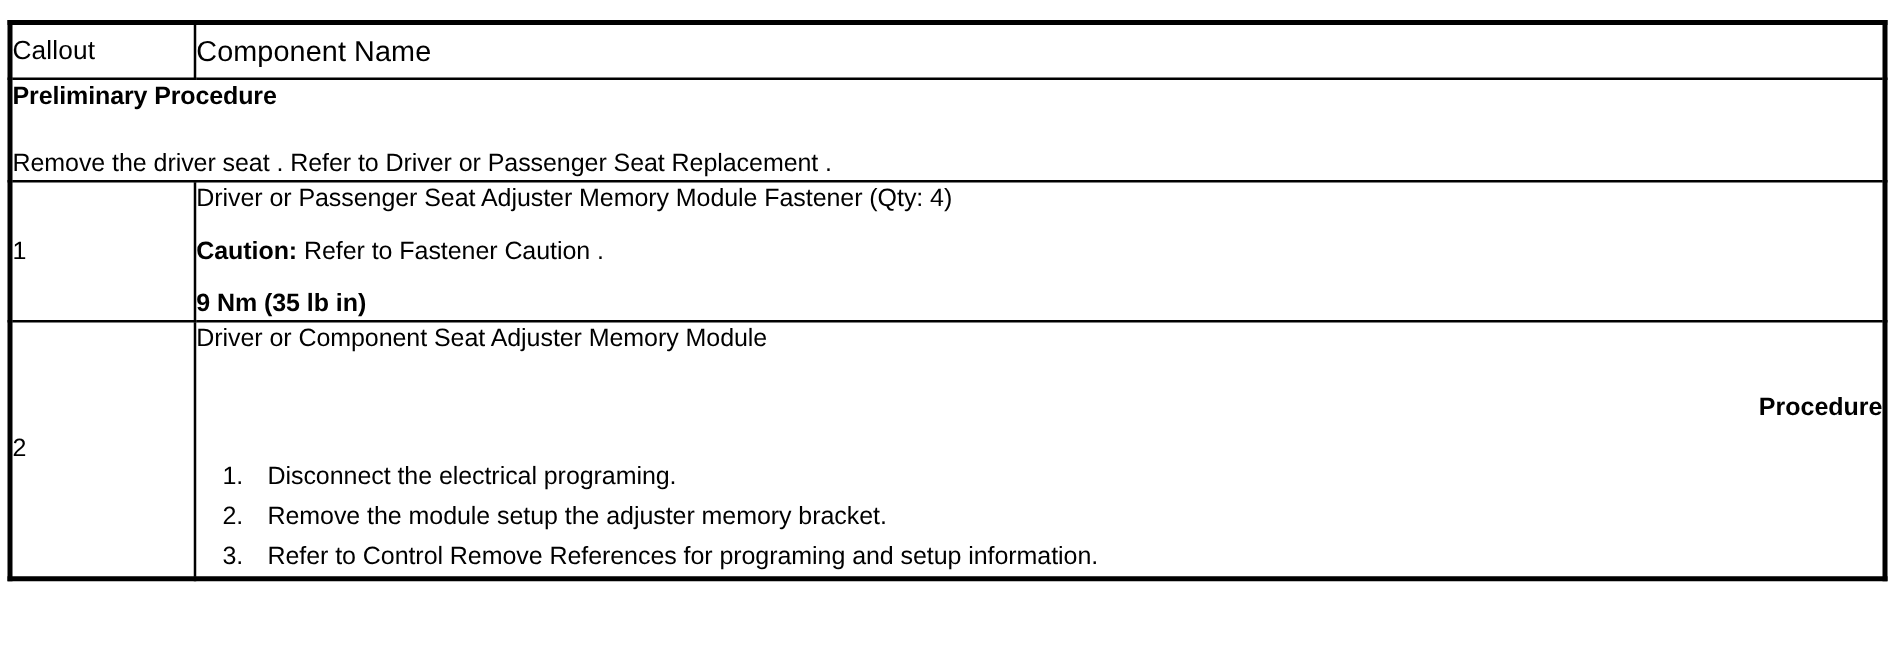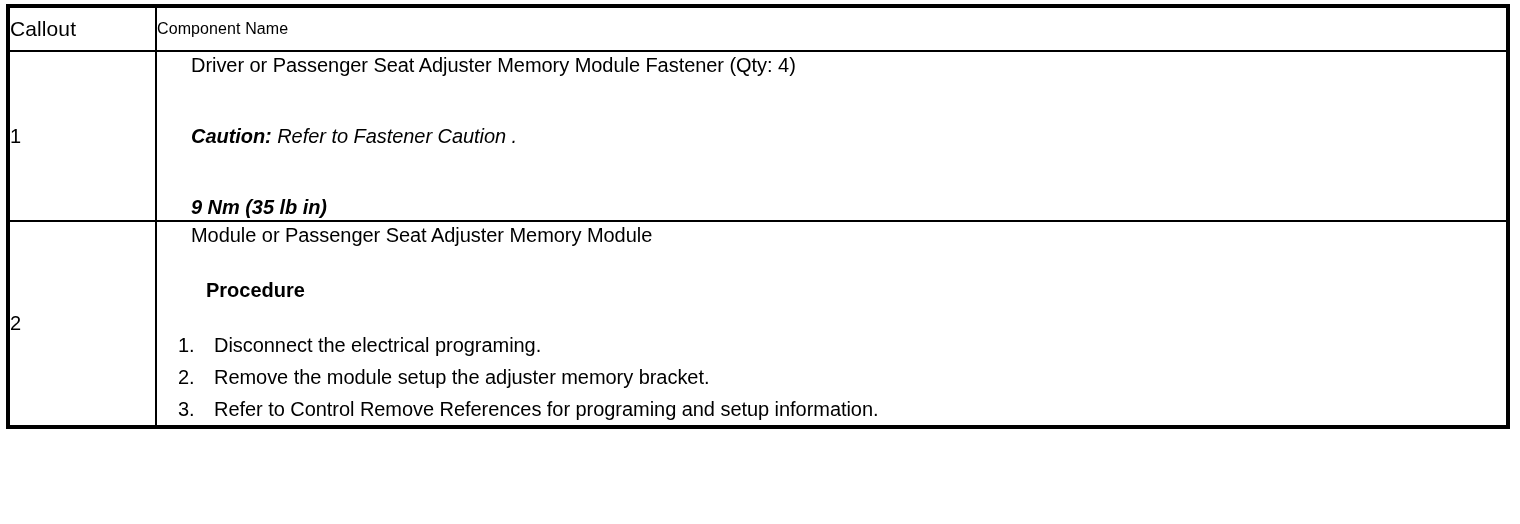--- a/index.html
+++ b/index.html
@@ -11,21 +11,21 @@
     width: 1520px;
     height: 524px;
     font-family: "Liberation Sans", sans-serif;
     color: #000000;
     overflow: hidden;
   }
 
   .table-wrap {
     position: absolute;
     left: 6px;
-    top: 4px;
+    top: 16px;
     width: 1504px;
   }
 
   table.service-table {
     border-collapse: collapse;
     table-layout: fixed;
     width: 1504px;
     border: 4px solid #000000;
   }
 
@@ -45,21 +45,21 @@
   
   .hdr-cell {
     height: 42px;
     text-align: center;
     font-size: 21px;
     font-weight: bold;
     line-height: 42px;
     letter-spacing: 0.1px;
   }
   .hdr-callout { font-size: 21px; }
-  .hdr-component { font-size: 16px; }
+  .hdr-component { font-size: 23px; }
 
   
   .prelim-cell {
     padding: 9px 0 14px 8px;
   }
   .prelim-title {
     font-size: 20px;
     font-weight: bold;
     line-height: 26px;
     letter-spacing: -0.1px;
@@ -81,32 +81,32 @@
   
   .component-cell {
     padding: 12px 0 12px 9px;
     font-size: 20px;
     line-height: 26px;
   }
   .comp-line {
     font-size: 20px;
     line-height: 26px;
     letter-spacing: -0.05px;
-    padding-left: 34px;
   }
-  .comp-line + .comp-line { margin-top: 45px; font-style: italic; }
+  .comp-line + .comp-line { margin-top: 16px; }
 
   .bold { font-weight: bold; }
 
   .proc-heading {
     font-size: 20px;
     font-weight: bold;
     line-height: 26px;
     margin-top: 29px;
     margin-left: 49px;
+    text-align: right;
   }
 
   ol.proc-list {
     margin: 26px 0 0 0;
     padding: 0 0 0 21px;
     list-style: none;
   }
   ol.proc-list li {
     font-size: 20px;
     line-height: 32px;
@@ -132,36 +132,42 @@
       <col class="col-component">
     </colgroup>
     <thead>
       <tr>
         <th class="hdr-cell hdr-callout">Callout</th>
         <th class="hdr-cell hdr-component">Component Name</th>
       </tr>
     </thead>
     <tbody>
 
+      <tr>
+        <td class="prelim-cell" colspan="2">
+          <div class="prelim-title">Preliminary Procedure</div>
+          <div class="prelim-text">Remove the driver seat . Refer to Driver or Passenger Seat Replacement .</div>
+        </td>
+      </tr>
 
       <tr>
         <td class="callout-cell">1</td>
         <td class="component-cell">
           <div class="comp-line">Driver or Passenger Seat Adjuster Memory Module Fastener (Qty: 4)</div>
           <div class="comp-line">
             <span class="bold">Caution:</span><span>&nbsp;</span><span>Refer to Fastener Caution .</span>
           </div>
           <div class="comp-line bold">9 Nm (35 lb in)</div>
         </td>
       </tr>
 
       <tr>
         <td class="callout-cell">2</td>
         <td class="component-cell">
-          <div class="comp-line">Module or Passenger Seat Adjuster Memory Module</div>
+          <div class="comp-line">Driver or Component Seat Adjuster Memory Module</div>
           <div class="proc-heading">Procedure</div>
           <ol class="proc-list">
             <li>
               <span class="num">1.</span><span>Disconnect the electrical programing.</span>
             </li>
             <li>
               <span class="num">2.</span><span>Remove the module setup the adjuster memory bracket.</span>
             </li>
             <li>
               <span class="num">3.</span><span>Refer to Control Remove References for programing and setup information.</span>

